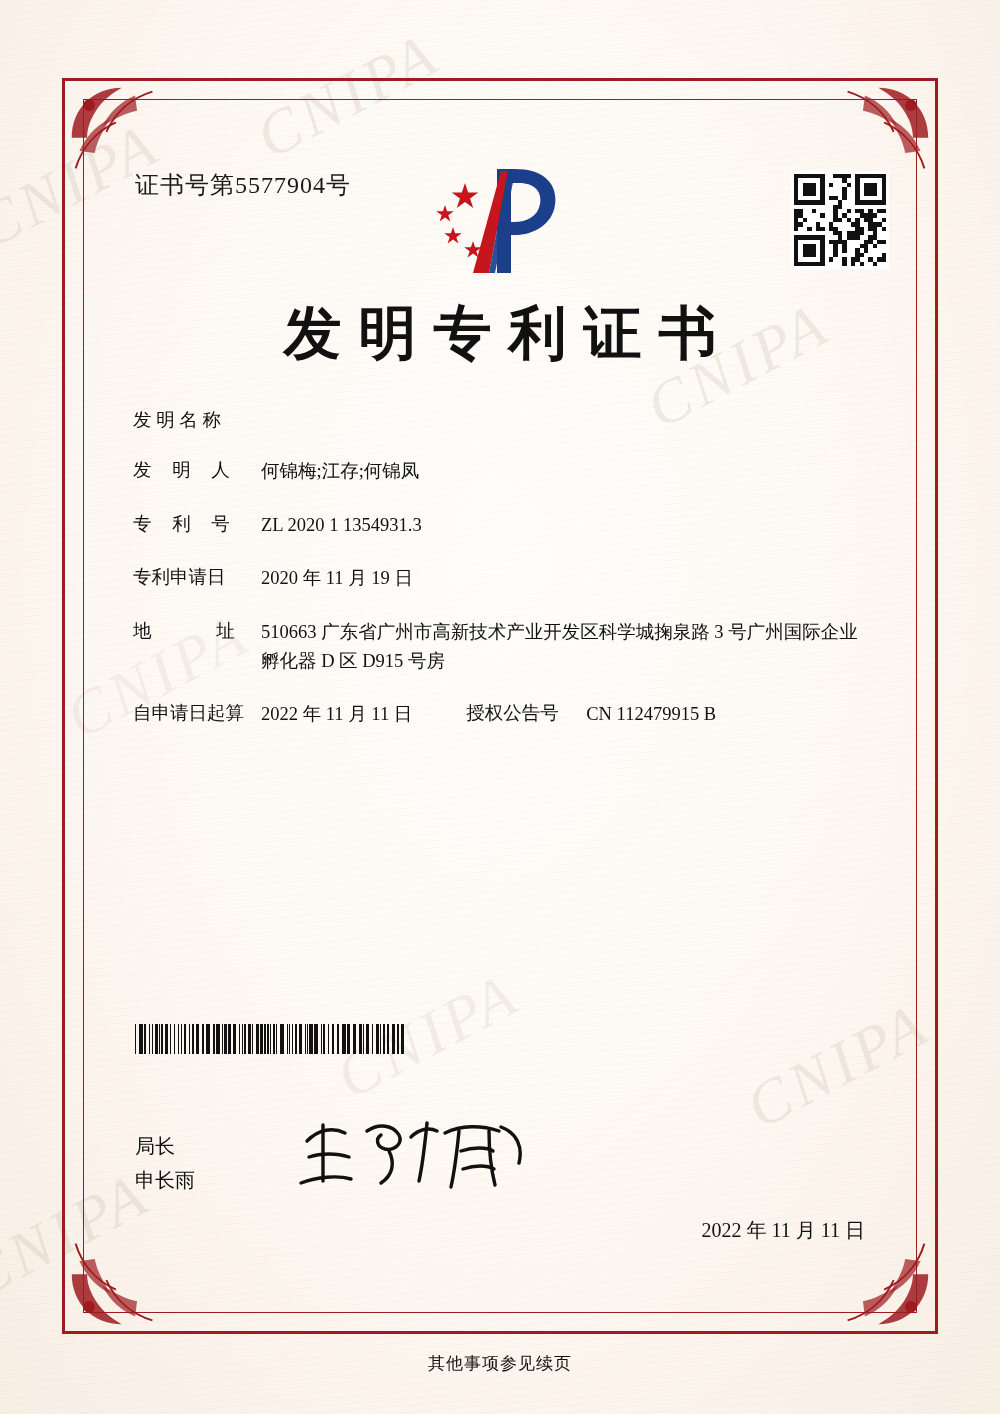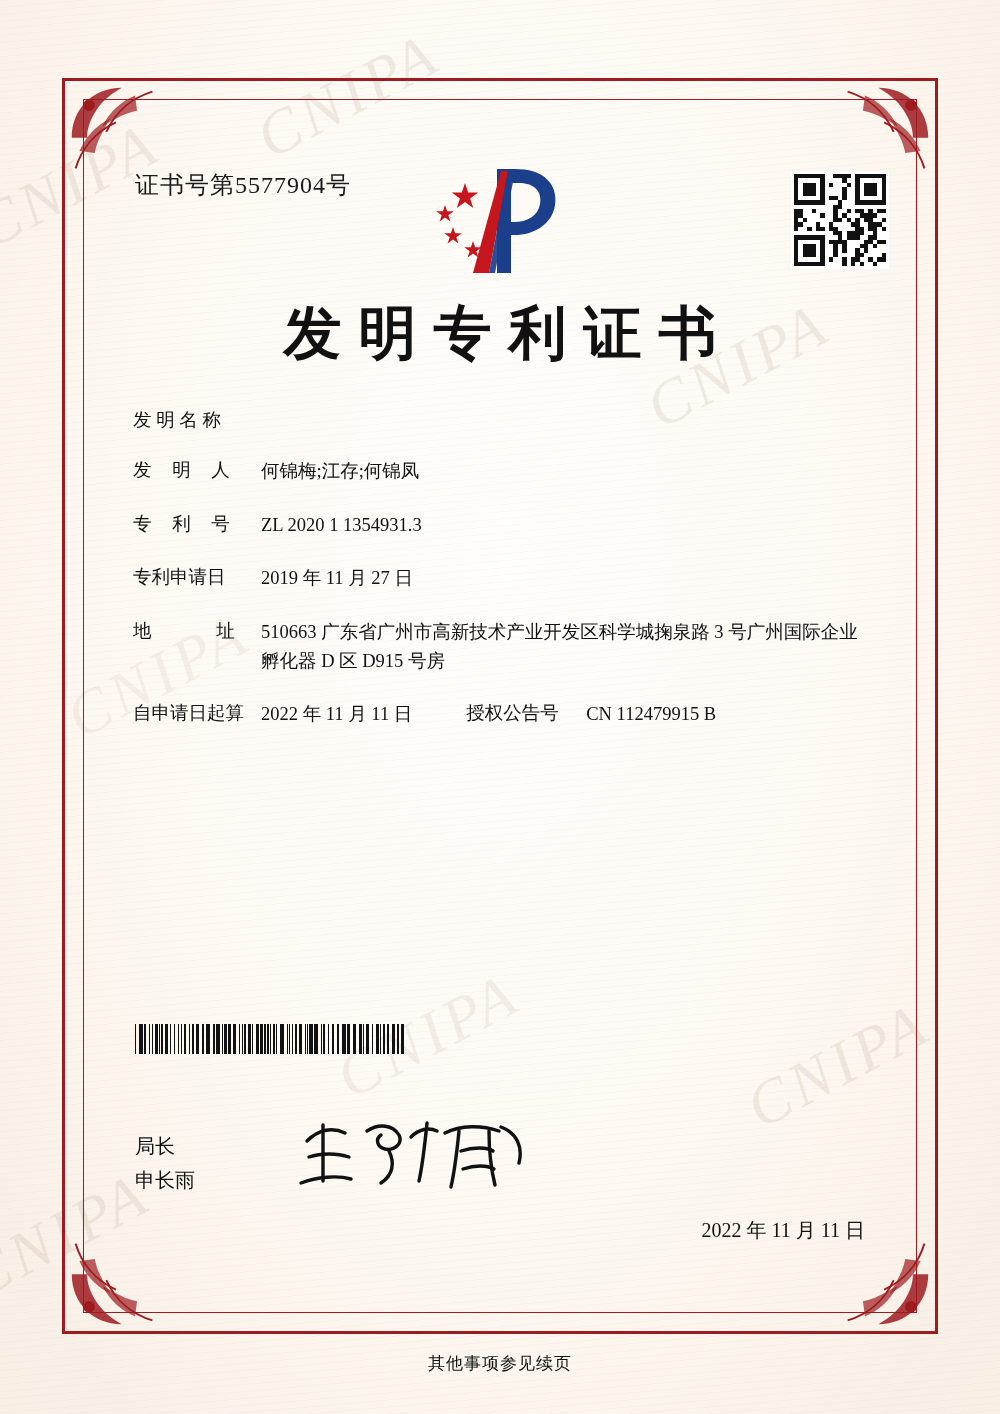--- a/index.html
+++ b/index.html
@@ -762,21 +762,21 @@
     <div class="row">
       <div class="lbl sp1">发 明 人</div>
       <div class="val">何锦梅;江存;何锦凤</div>
     </div>
     <div class="row">
       <div class="lbl sp1">专 利 号</div>
       <div class="val">ZL 2020 1 1354931.3</div>
     </div>
     <div class="row">
       <div class="lbl">专利申请日</div>
-      <div class="val">2019 年 11 月 27 日</div>
+      <div class="val">2020 年 11 月 19 日</div>
     </div>
     <div class="row">
       <div class="lbl sp4">地 址</div>
       <div class="val">510663 广东省广州市高新技术产业开发区科学城掬泉路 3 号广州国际企业孵化器 D 区 D915 号房</div>
     </div>
     <div class="row two-col">
       <div class="lbl">自申请日起算</div>
       <div class="val">2022 年 11 月 11 日</div>
       <div class="lbl2">授权公告号</div>
       <div class="val">CN 112479915 B</div>

